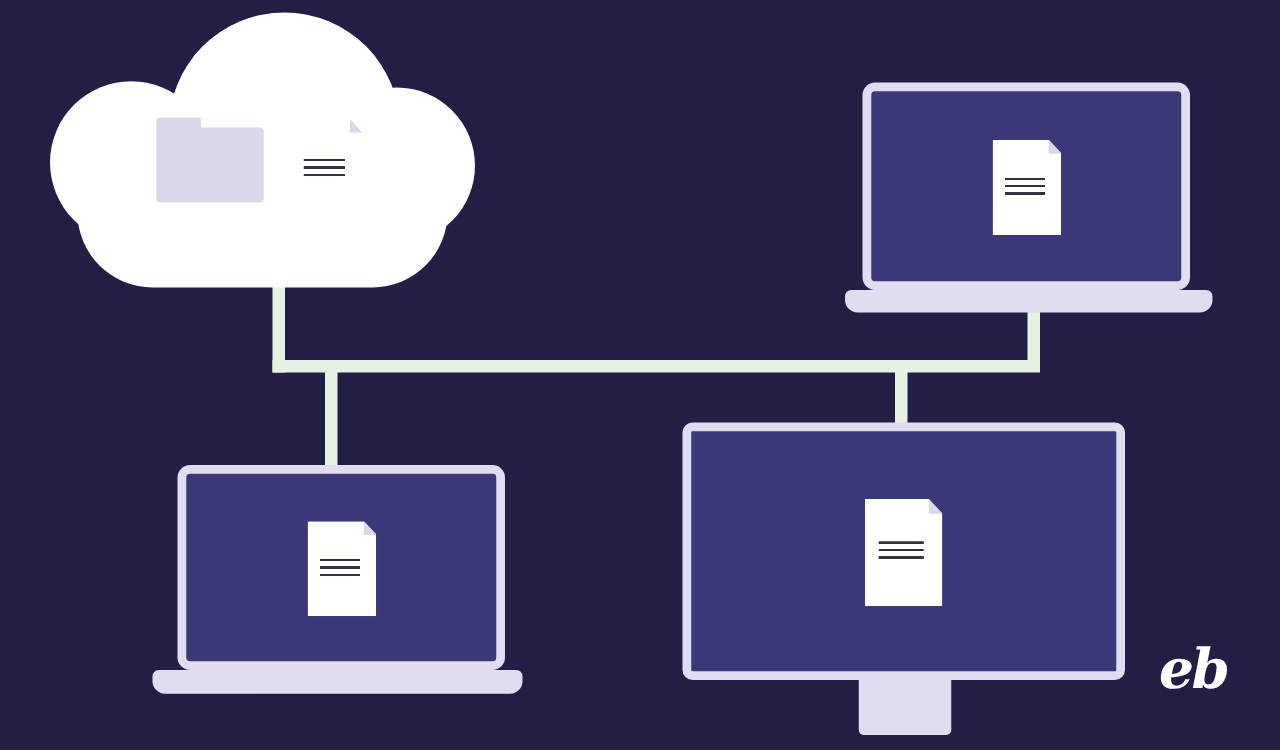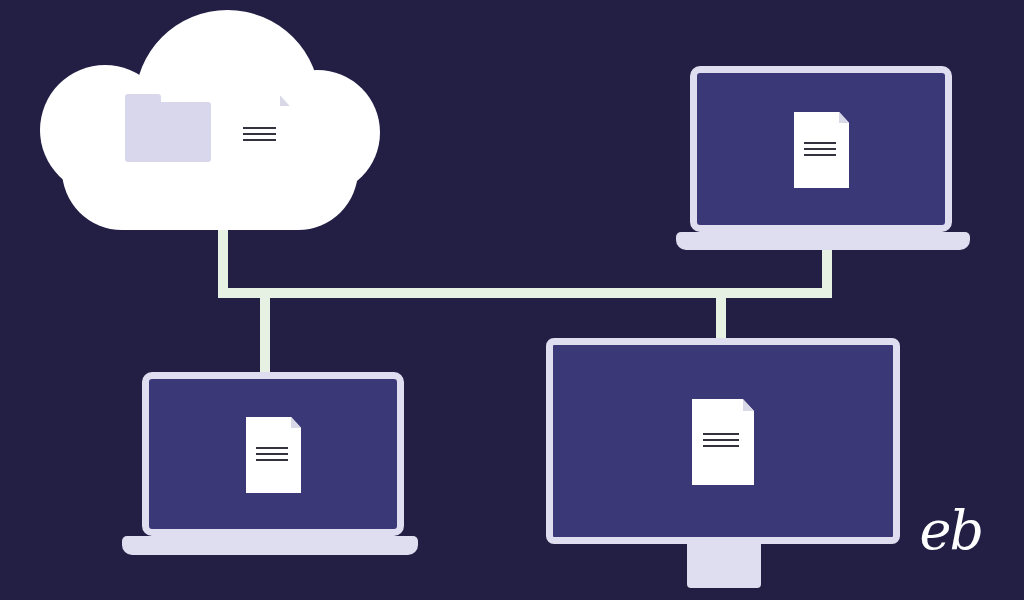--- a/index.html
+++ b/index.html
@@ -45,21 +45,21 @@
   
   .monitor-screen{position:absolute;background:var(--device-screen,#3b3878);
     border:7px solid var(--device-frame,#dfddf0);border-radius:8px;}
   .monitor-stand{position:absolute;background:var(--device-frame,#dfddf0);
     border-radius:0 0 4px 4px;}
 
   
   #logo{position:absolute;right:42px;bottom:42px;
     color:var(--cloud,#ffffff);
     font-family:"DejaVu Serif","Liberation Serif",serif;
-    font-style:italic;font-weight:400;font-size:54px;line-height:1;
+    font-style:italic;font-weight:700;font-size:44px;line-height:1;
     letter-spacing:-2px;}
 </style>
 </head>
 <body>
 
 <div class="line" style="left:218px;top:212px;width:10px;height:86px;"></div>
 <div class="line" style="left:218px;top:288px;width:614px;height:10px;"></div>
 <div class="line" style="left:260px;top:292px;width:10px;height:90px;"></div>
 <div class="line" style="left:716px;top:292px;width:10px;height:56px;"></div>
 <div class="line" style="left:822px;top:246px;width:10px;height:48px;"></div>

